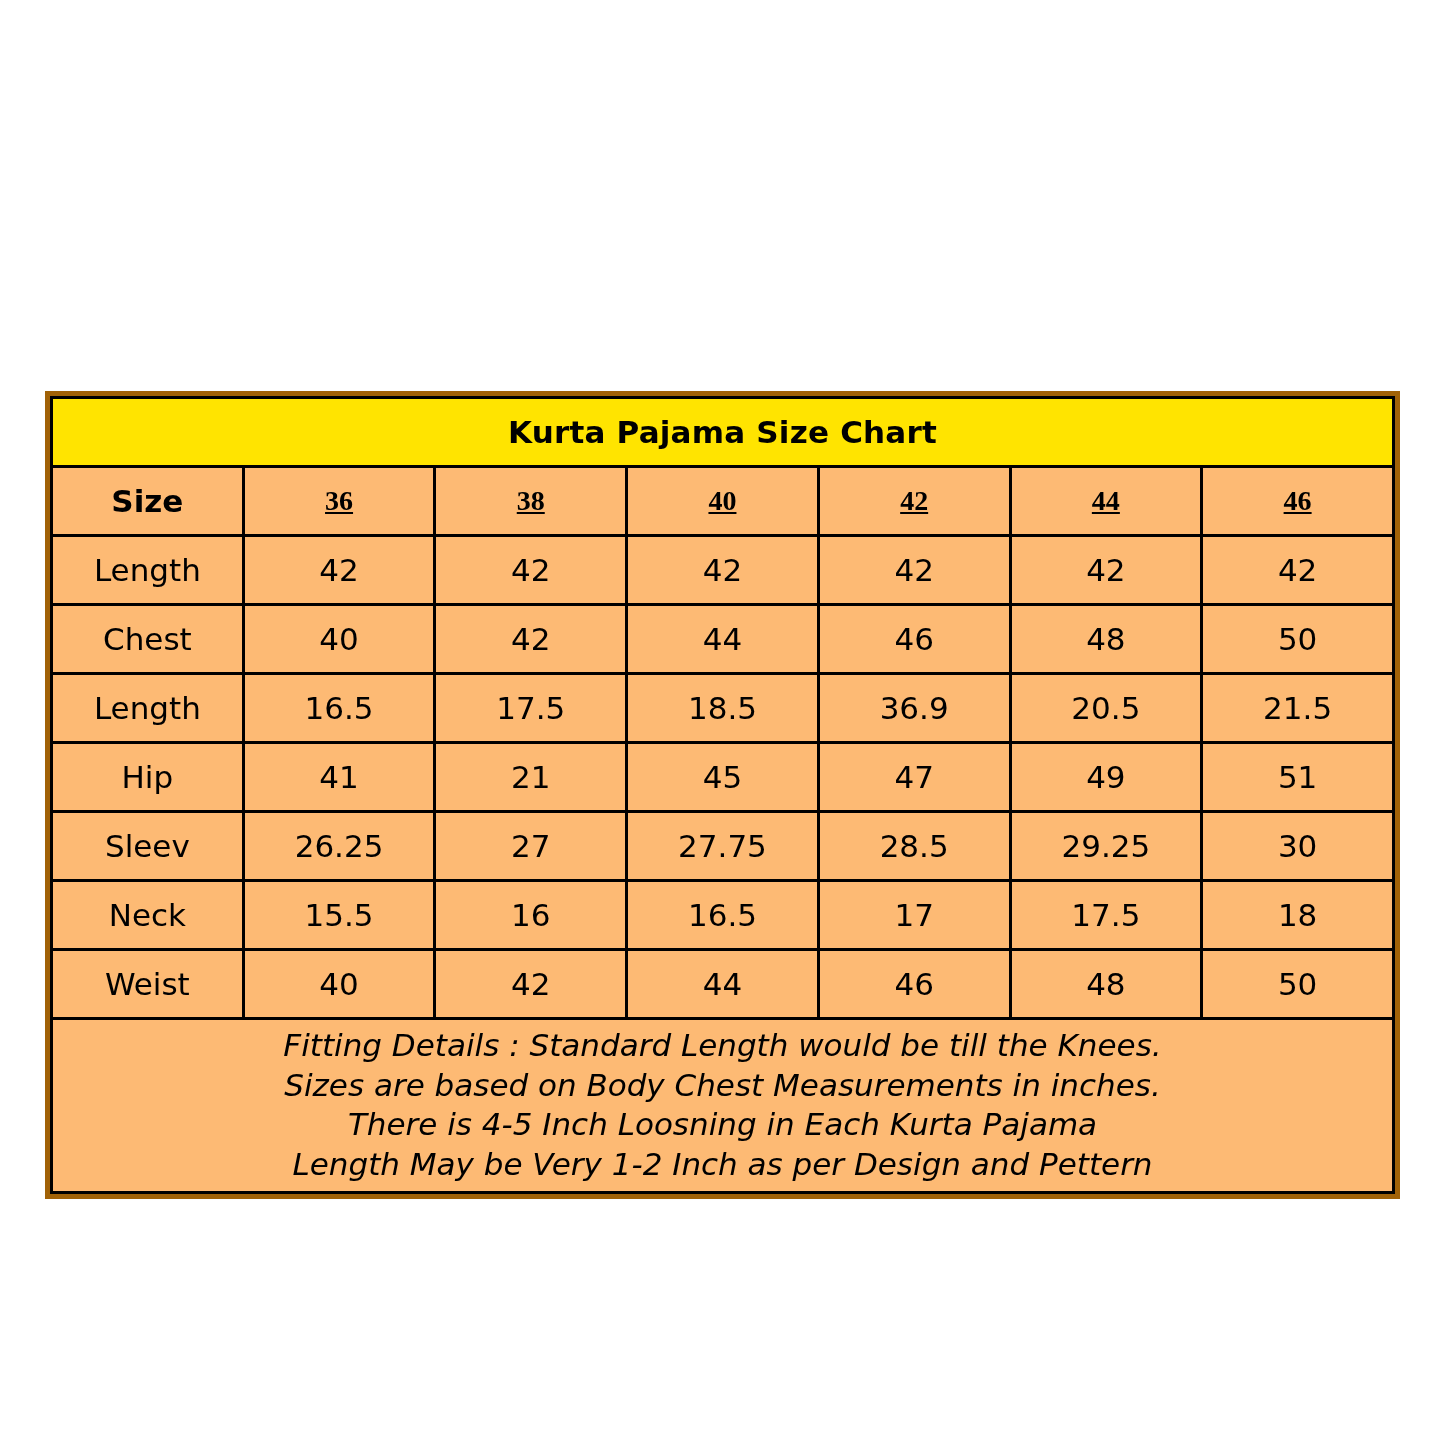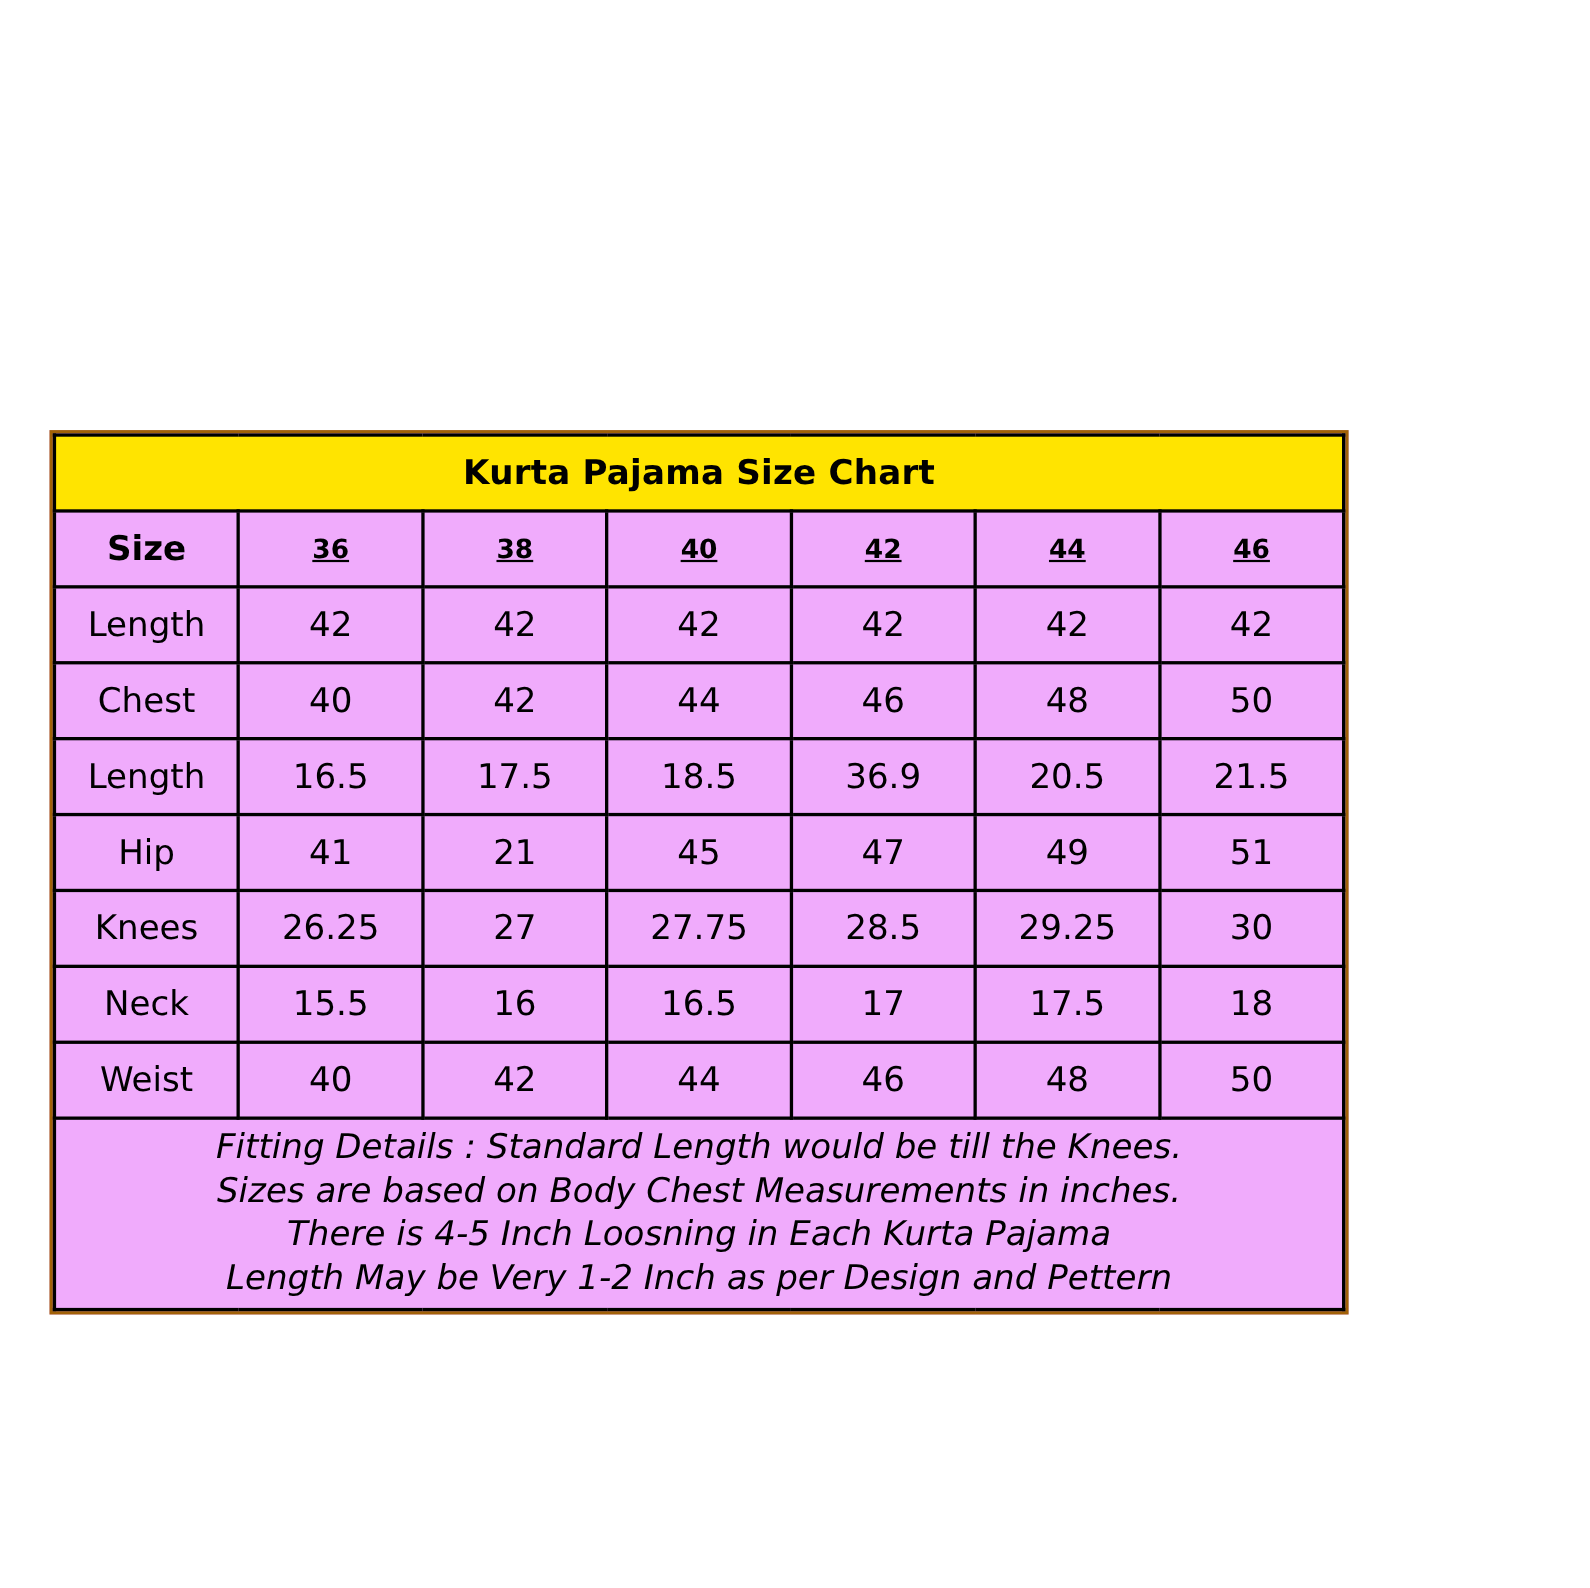--- a/index.html
+++ b/index.html
@@ -12,24 +12,24 @@
     background: #ffffff;
     font-family: "DejaVu Sans", sans-serif;
     position: relative;
     overflow: hidden;
   }
 
   .chart-wrap {
     position: absolute;
     left: 45px;
     top: 391px;
-    width: 1181px;
+    width: 1355px;
     box-sizing: border-box;
-    border: 3px solid #a16207;
-    background: #f0abfc;
+    border: 5px solid #a16207;
+    background: #fdba74;
   }
 
   table.size-chart {
     border-collapse: collapse;
     width: 100%;
     table-layout: fixed;
   }
 
   table.size-chart td {
     border: 3px solid #000000;
@@ -54,21 +54,22 @@
     width: 195px;
   }
 
   tr.header-row td.row-label {
     font-weight: bold;
   }
 
   tr.header-row td.size-head {
     font-weight: bold;
     text-decoration: underline;
-    font-size: 24px;
+    font-size: 28px;
+    font-family: Liberation Serif, serif;
   }
 
   td.notes-cell {
     padding: 14px 10px 20px 10px;
     height: auto;
     line-height: 1.28;
     font-size: 33px;
   }
 
   .note-line {
@@ -130,21 +131,21 @@
         <td class="row-label">Hip</td>
         <td>41</td>
         <td>21</td>
         <td>45</td>
         <td>47</td>
         <td>49</td>
         <td>51</td>
       </tr>
 
       <tr>
-        <td class="row-label">Knees</td>
+        <td class="row-label">Sleev</td>
         <td>26.25</td>
         <td>27</td>
         <td>27.75</td>
         <td>28.5</td>
         <td>29.25</td>
         <td>30</td>
       </tr>
 
       <tr>
         <td class="row-label">Neck</td>

